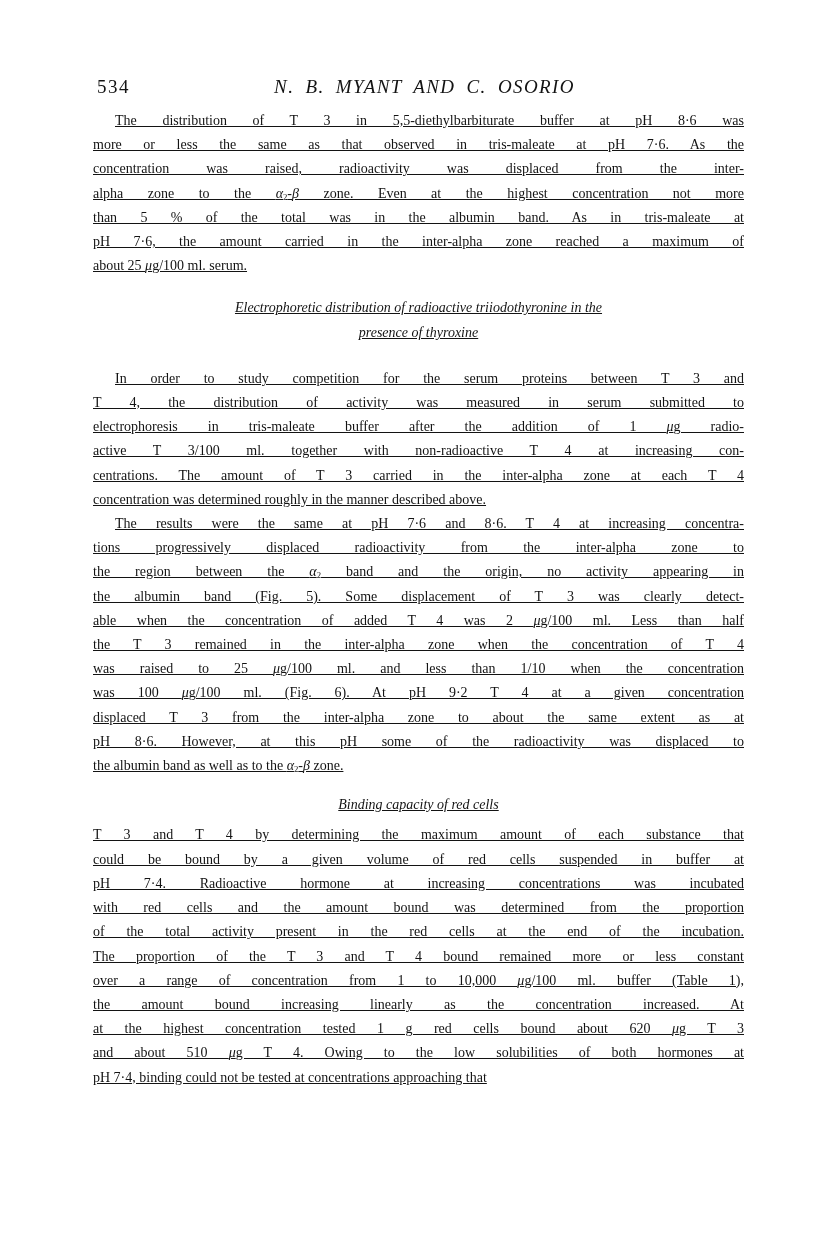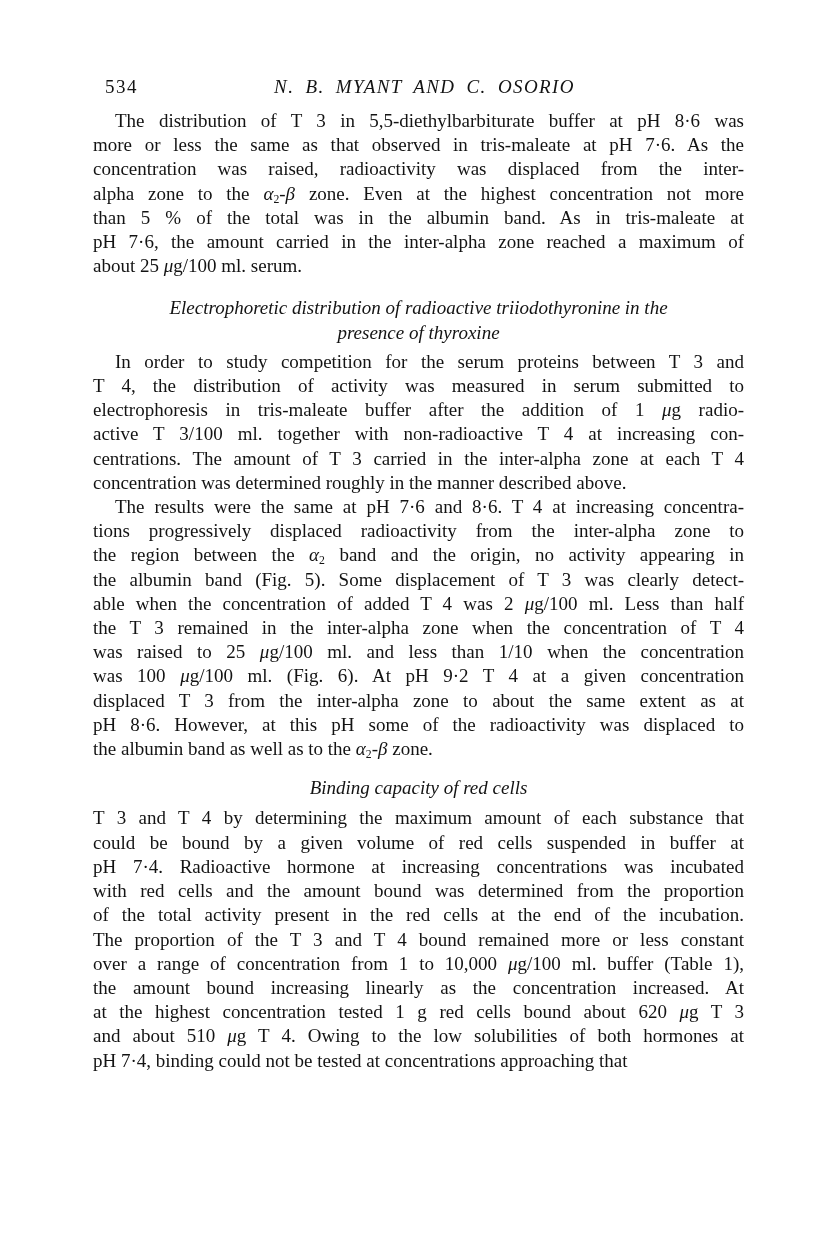--- a/index.html
+++ b/index.html
@@ -17,59 +17,60 @@
   .running-head {
     position: absolute;
     top: 76px;
     left: 93px;
     width: 651px;
     height: 26px;
     font-size: 19px;
   }
   .page-number {
     position: absolute;
-    left: 12px; top: 0;
+    left: 4px; top: 0;
     letter-spacing: 1.5px;
     font-weight: 500;
   }
   .running-title {
     position: absolute;
     left: 12px; right: 0; top: 0;
     text-align: center;
     font-style: italic;
     letter-spacing: 1.4px;
     word-spacing: 5px;
     font-weight: 500;
   }
   
   .body-text {
     position: absolute;
     top: 109px;
     left: 93px;
     width: 651px;
-    font-size: 19px;
+    font-size: 14px;
     line-height: 24.2px;
+    text-decoration: underline;
   }
   .line {
     text-align: justify;
     text-align-last: justify;
   }
   .line.last {
     text-align: justify;
     text-align-last: left;
   }
   .line.indent { text-indent: 22px; }
   .block.heading {
     text-align: center;
     font-style: italic;
   }
   .hline { text-align: center; }
   
   .body-text > .block:nth-child(2) { margin-top: 18px; } 
-  .body-text > .block:nth-child(3) { margin-top: 5px;  } 
+  .body-text > .block:nth-child(3) { margin-top: 22px;  } 
   .body-text > .block:nth-child(4) { margin-top: 0;    } 
   .body-text > .block:nth-child(5) { margin-top: 15px; } 
   .body-text > .block:nth-child(6) { margin-top: 6px;  } 
   sub {
     font-size: 0.62em;
     line-height: 0;
     vertical-align: -0.28em;
   }
   i { font-style: italic; }
 </style>

